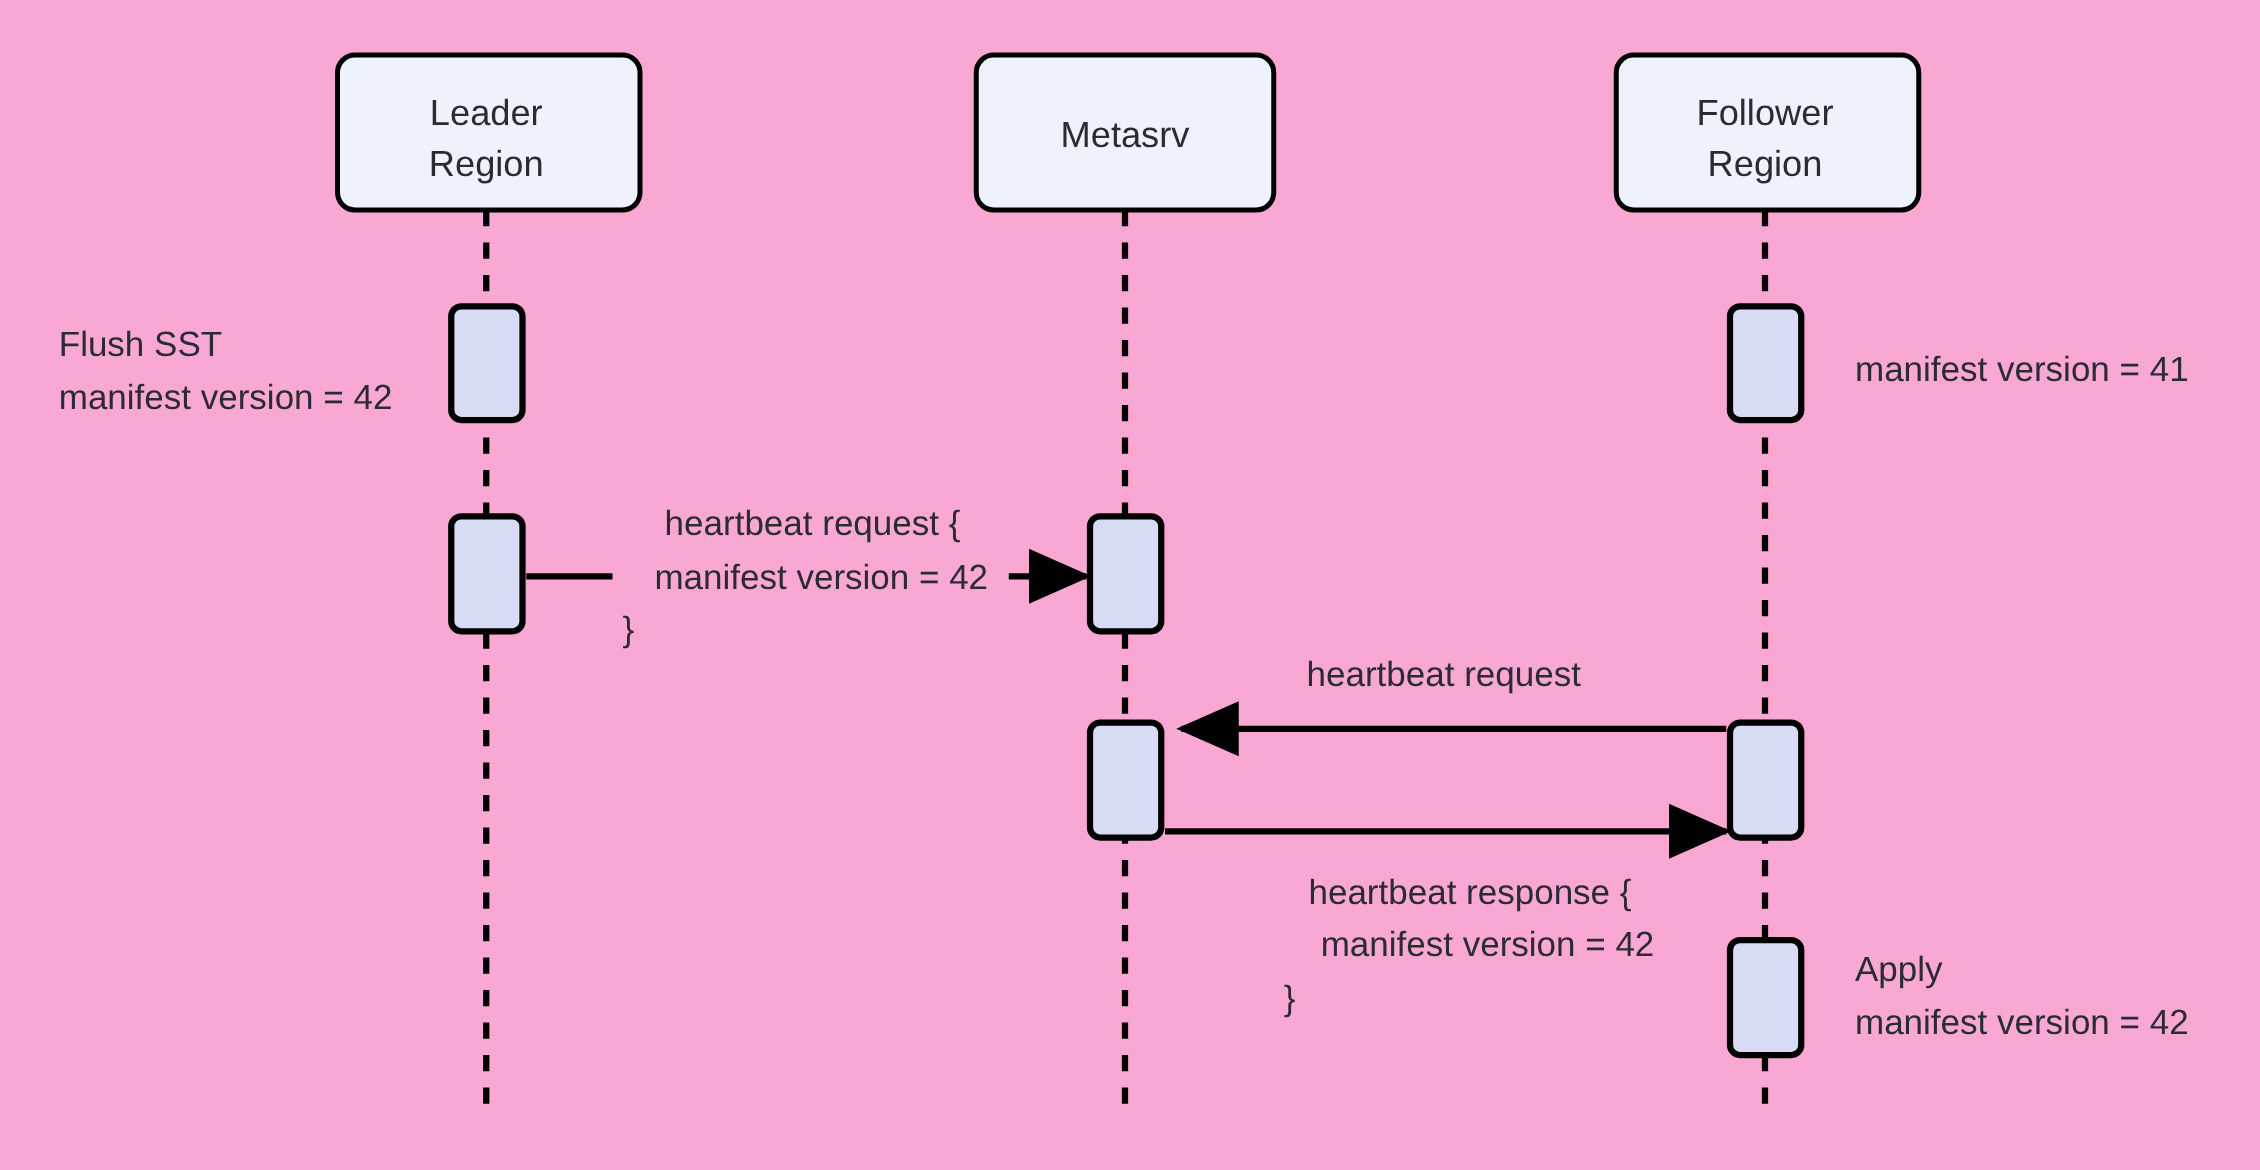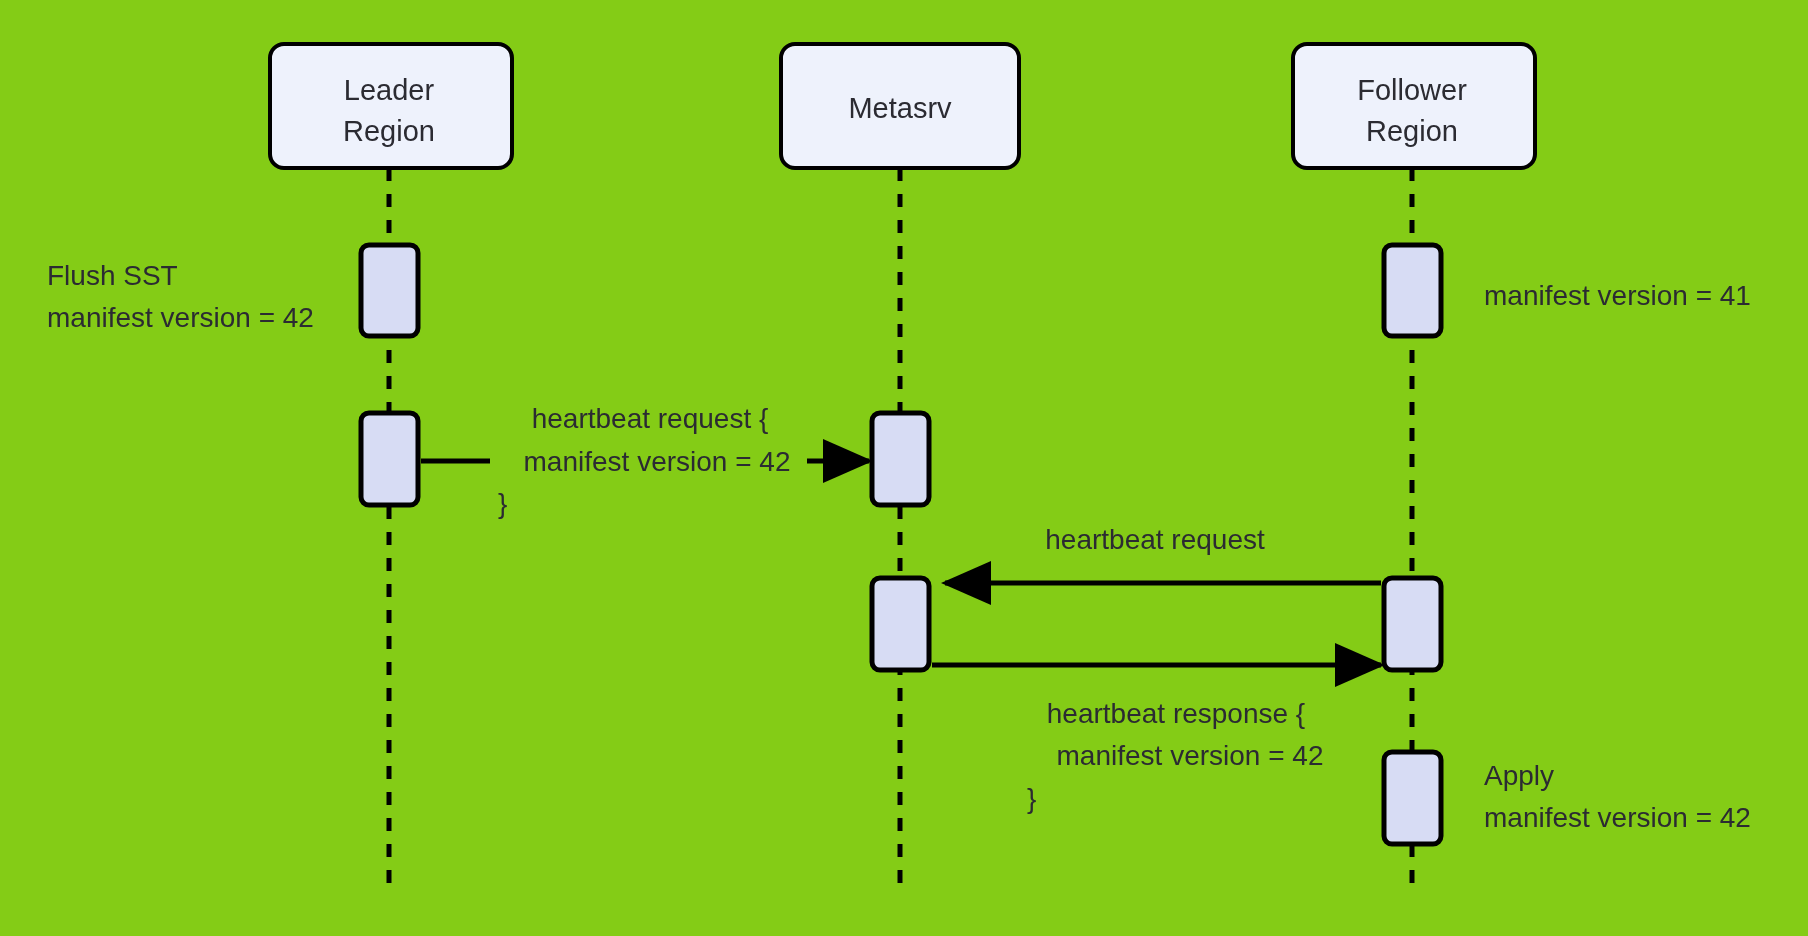--- a/index.html
+++ b/index.html
@@ -11,21 +11,21 @@
   body {
     font-family: "Liberation Sans", "DejaVu Sans", sans-serif;
     width: 1808px;
     height: 936px;
     overflow: hidden;
   }
   #diagram-root {
     position: relative;
     width: 1808px;
     height: 936px;
-    background: #84cc16;
+    background: #f9a8d4;
   }
   svg#seq-svg {
     position: absolute;
     top: 0;
     left: 0;
     width: 1808px;
     height: 936px;
     display: block;
   }
   .participant-box {

